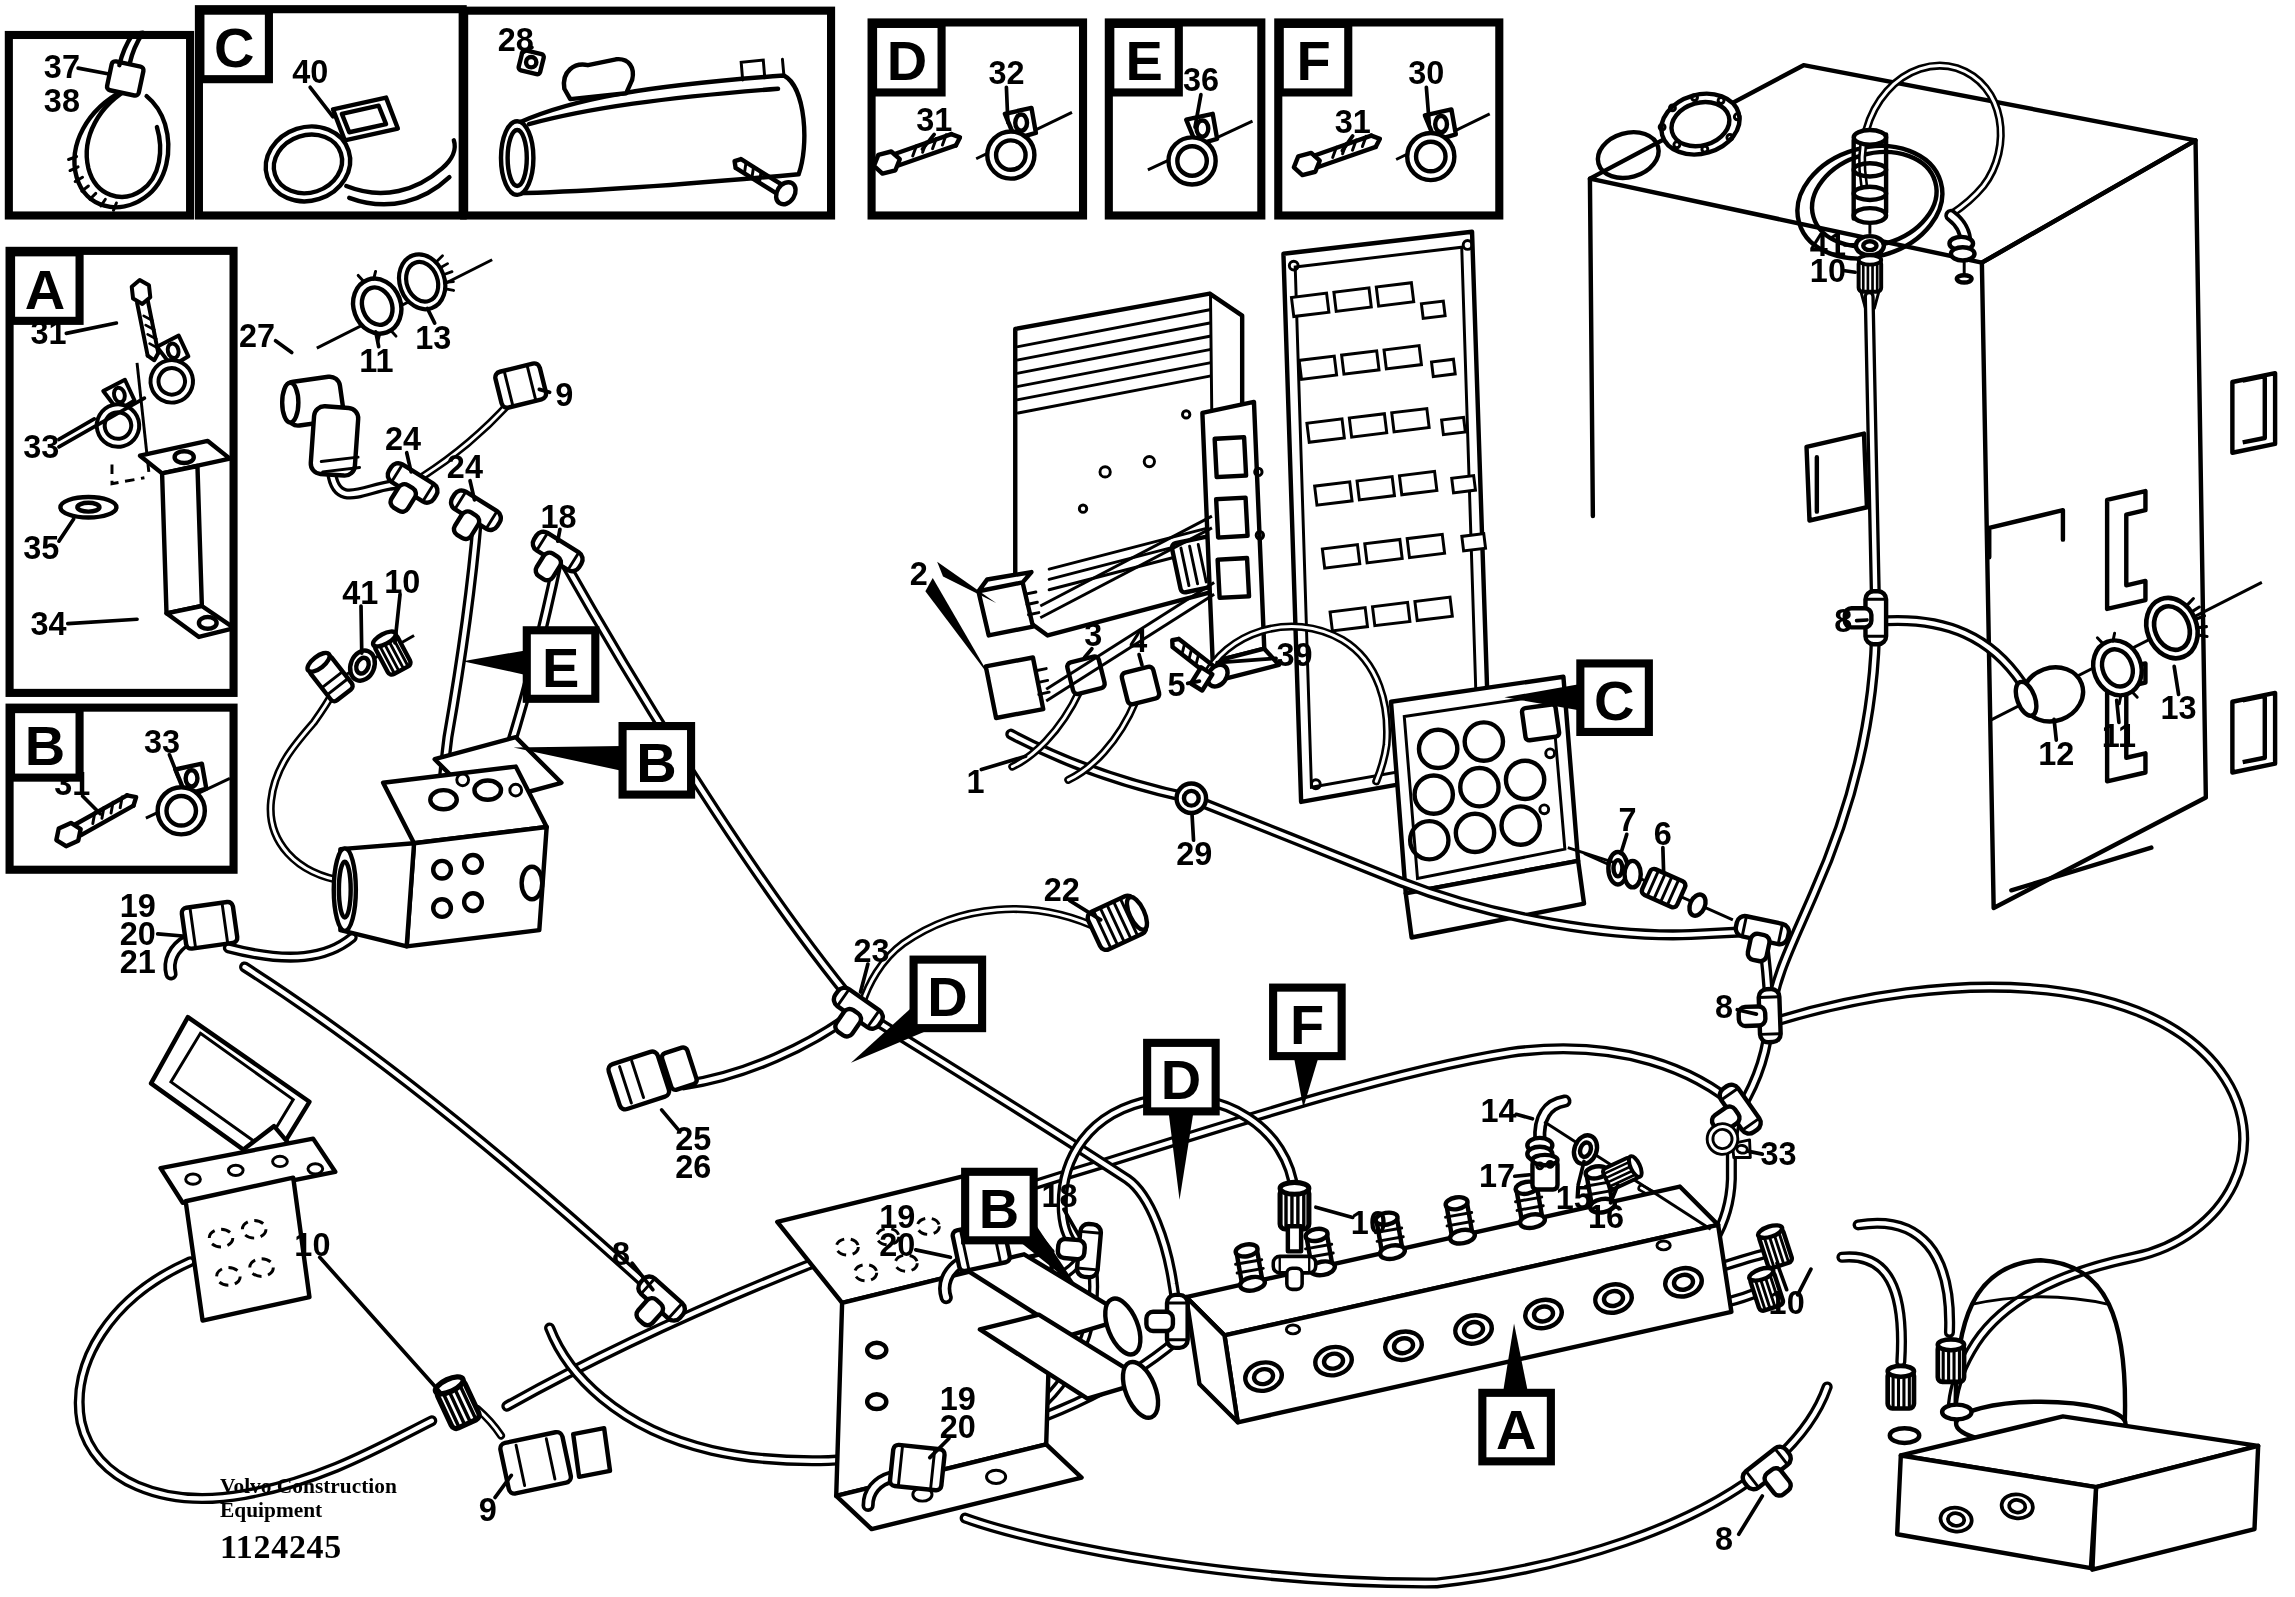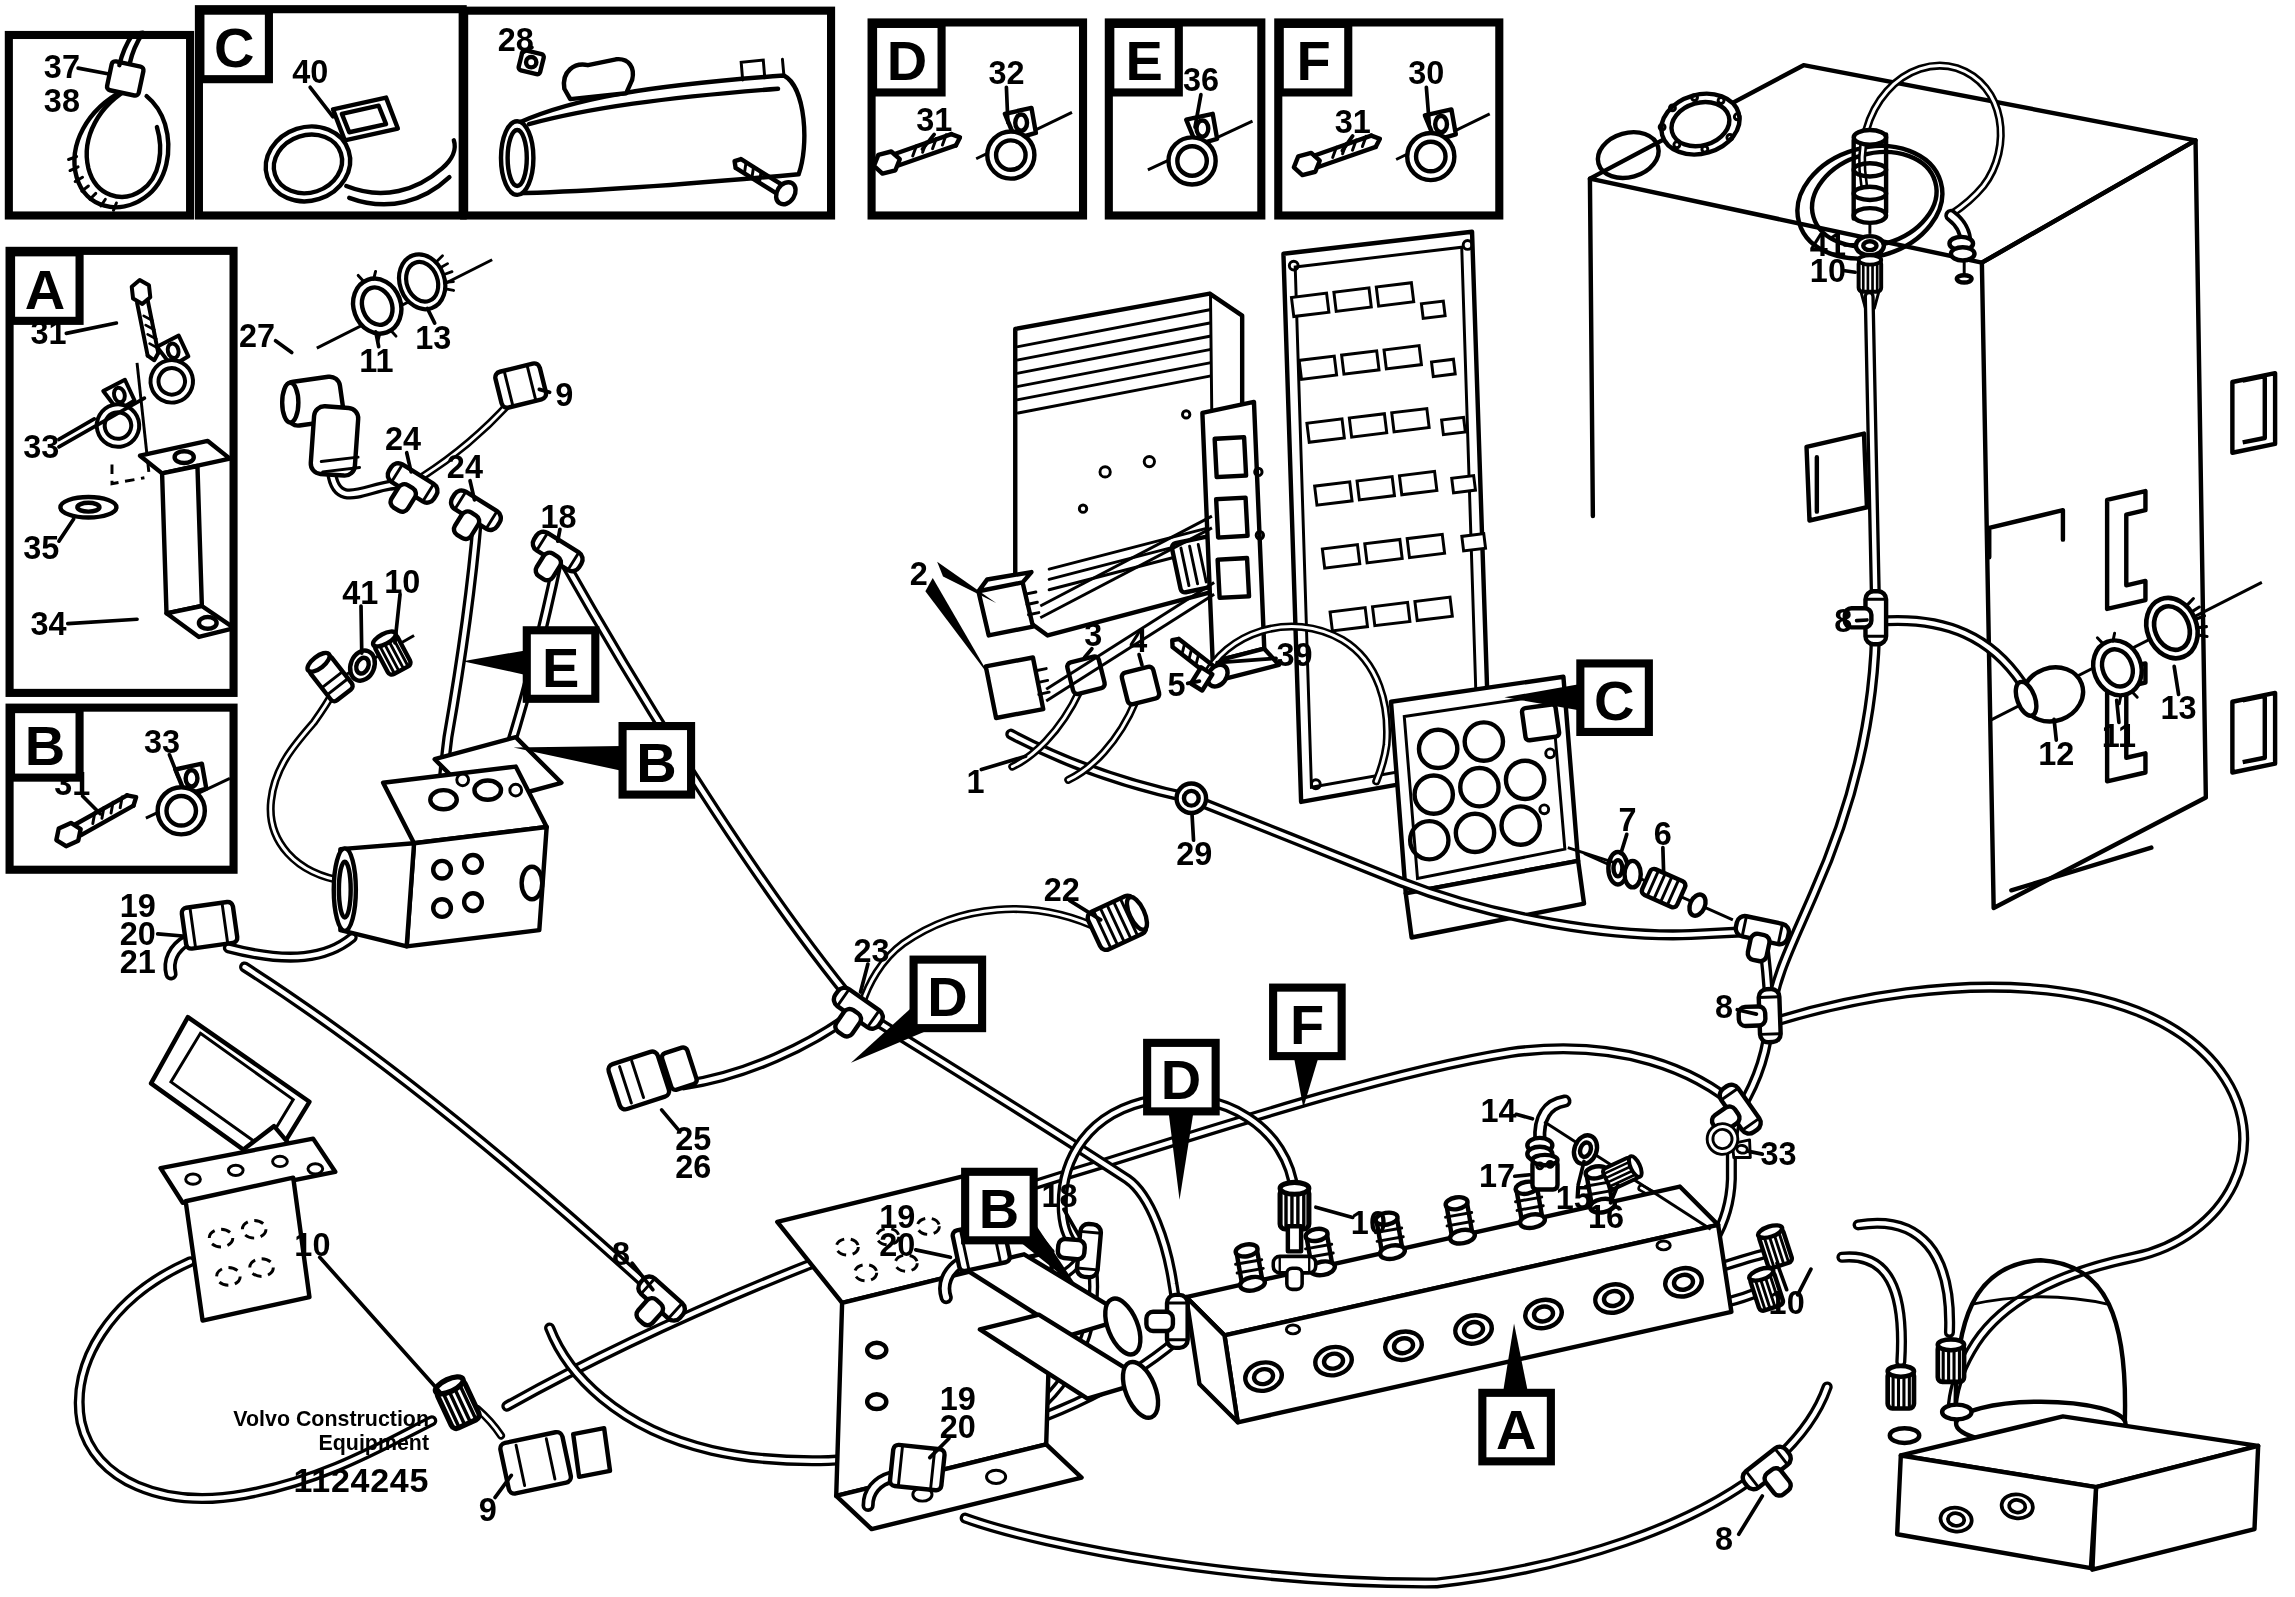--- a/index.html
+++ b/index.html
@@ -14,22 +14,22 @@
   .hose-core{fill:none;stroke:#fff;stroke-width:6;stroke-linecap:round}
   .hose.thin{stroke-width:11}
   .hose-core.thin{stroke-width:4}
   .sO{fill:none;stroke:#000;stroke-width:18;stroke-linecap:round}
   .sI{fill:none;stroke:#fff;stroke-width:8;stroke-linecap:round}
   .ld{stroke:#000;stroke-width:5;stroke-linecap:round}
   .ax{stroke:#000;stroke-width:4}
   .wedge{fill:#000;stroke:none}
   .co{font:700 44px "Liberation Sans",sans-serif;fill:#000;text-anchor:middle;dominant-baseline:central}
   .tagt{font:700 76px "Liberation Sans",sans-serif;fill:#000;text-anchor:middle;dominant-baseline:central}
-  .footer{position:absolute;left:220px;top:1407px;width:209px;text-align:right;
-          font-family:Liberation Sans, sans-serif;color:#000;}
+  .footer{position:absolute;left:220px;top:1474px;width:209px;text-align:left;
+          font-family:Liberation Serif, serif;color:#000;}
   .footer .co1{font-weight:700;font-size:21.4px;line-height:24px;}
   .footer .num{font-weight:700;font-size:34px;margin-top:5.9px;letter-spacing:0.7px;}
 </style>
 </head>
 <body>
 
 <div class="stage">
 <svg id="scene" width="2295" height="1598" viewBox="0 0 3115 2168">
 <defs>
   <g id="sym-tee">

